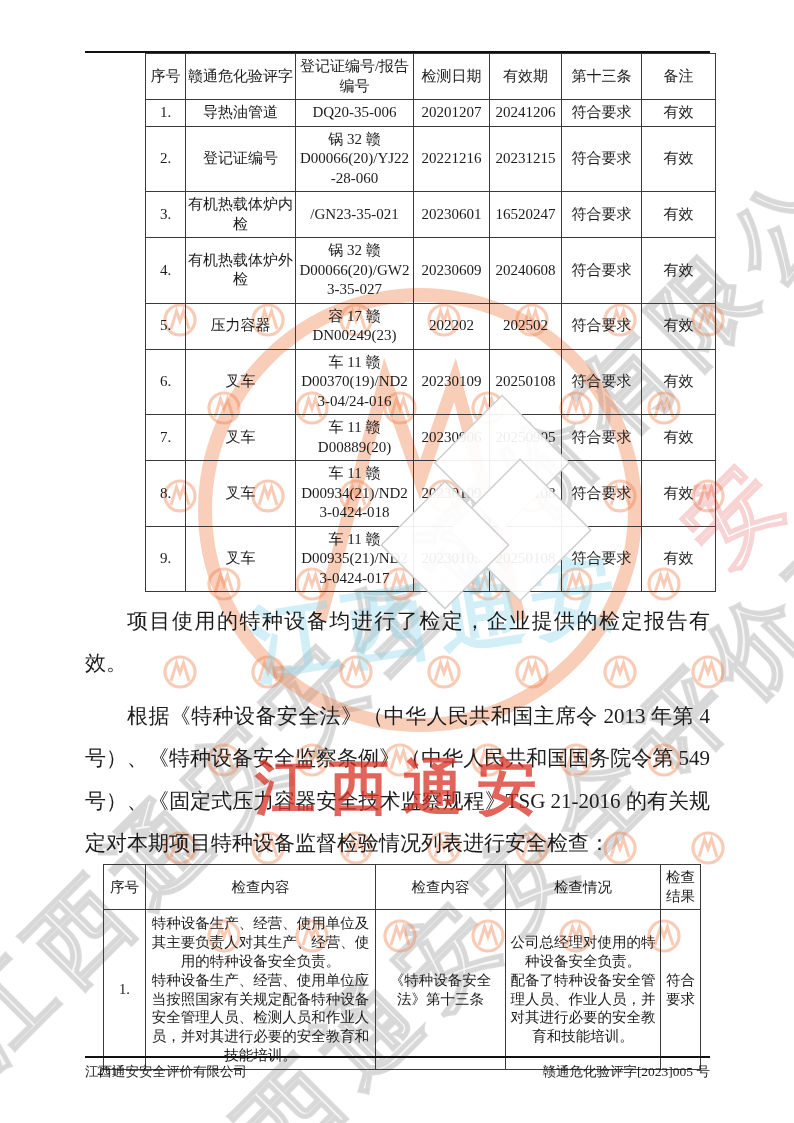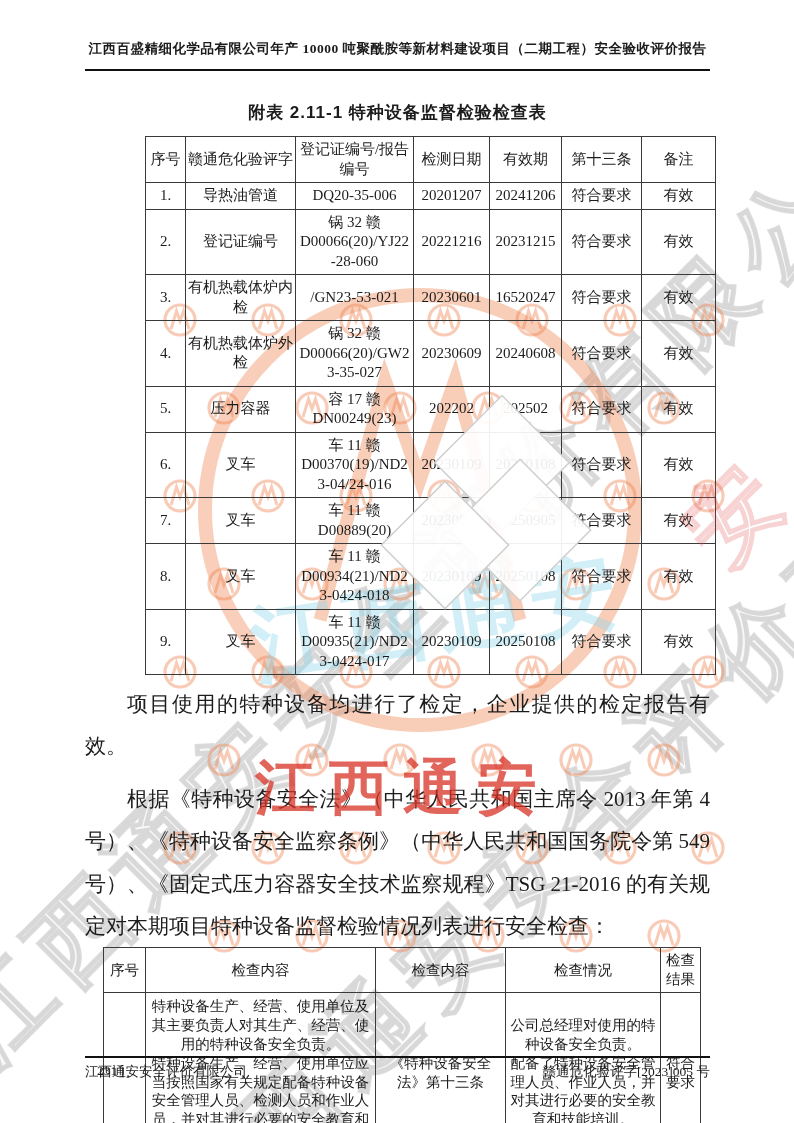--- a/index.html
+++ b/index.html
@@ -274,24 +274,22 @@
         <path d="M -9,9 L -3.5,-9 L 0,1 L 3.5,-9 L 9,9" stroke-width="3"></path>
       </g>
       <g transform="translate(664,936) scale(1)" stroke="#ef7f4a" fill="none" opacity="0.4">
         <circle r="15" stroke-width="3.2"></circle>
         <path d="M -9,9 L -3.5,-9 L 0,1 L 3.5,-9 L 9,9" stroke-width="3"></path>
       </g>
     </svg>
   <div class="wm wm-under wm-cyan" id="cyan-wm" style="color: rgba(143, 216, 234, 0.4);">江西通安</div>
 
   <div class="content">
-    <div class="doc-header">江西百盛精细化学品有限公司年产 10000 吨聚酰胺等新材料建设项目（二期工程）安全验收评价报告</div>
     <hr class="header-rule">
 
-    <div class="table-title">附表 2.11-1  特种设备监督检验检查表</div>
 
     <table class="tbl1">
       <colgroup>
         <col style="width:40px">
           <col style="width:110px">
           <col style="width:118px">
         <col style="width:76px">
           <col style="width:72px">
           <col style="width:80px">
           <col style="width:74px">
@@ -324,21 +322,21 @@
             <td class="reg">锅 32 赣
 D00066(20)/YJ22-28-060</td>
             <td>20221216</td>
             <td>20231215</td>
             <td>符合要求</td>
             <td>有效</td>
           </tr>
           <tr>
             <td>3.</td>
             <td>有机热载体炉内检</td>
-            <td class="reg">/GN23-53-021</td>
+            <td class="reg">/GN23-35-021</td>
             <td>20230601</td>
             <td>16520247</td>
             <td>符合要求</td>
             <td>有效</td>
           </tr>
           <tr>
             <td>4.</td>
             <td>有机热载体炉外检</td>
             <td class="reg">锅 32 赣
 D00066(20)/GW23-35-027</td>

